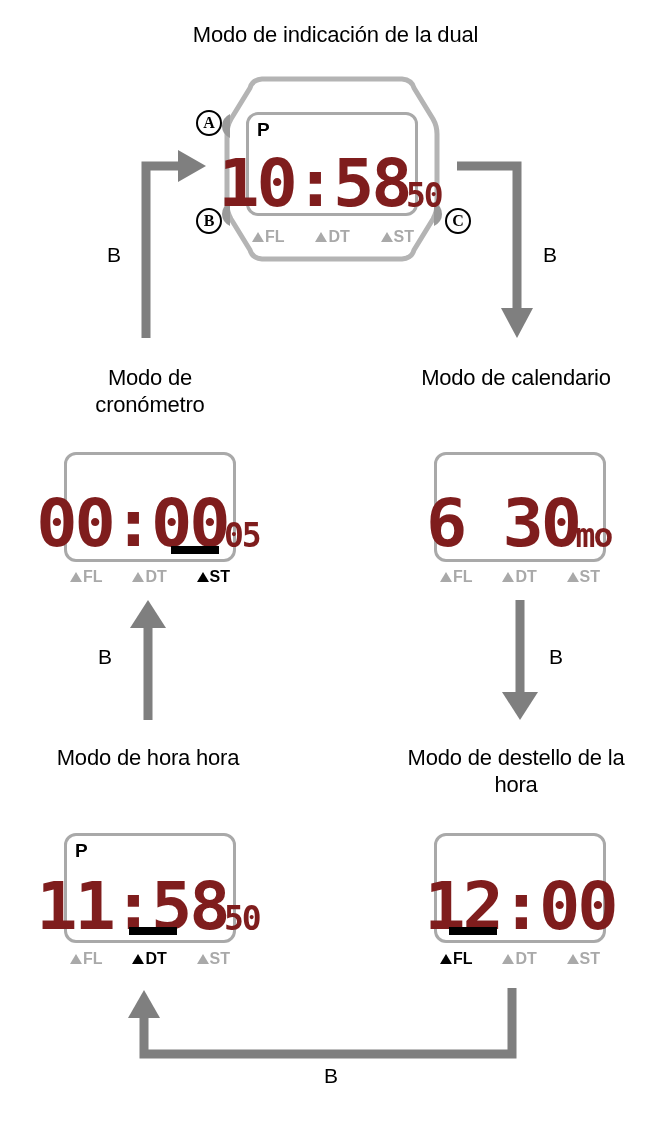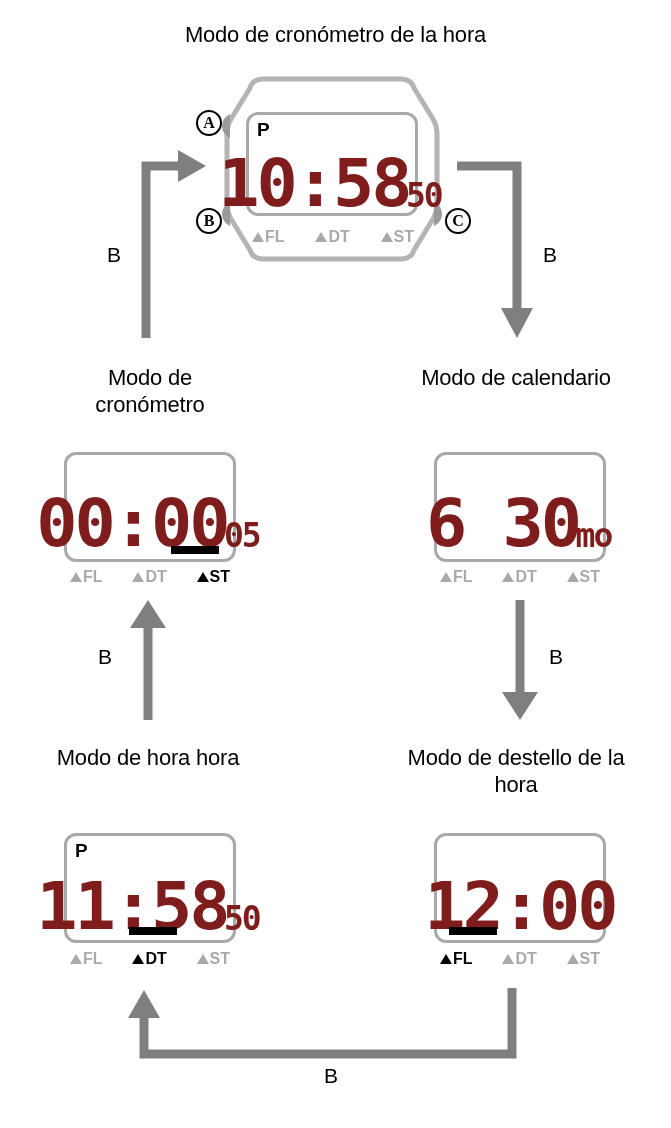--- a/index.html
+++ b/index.html
@@ -125,21 +125,21 @@
   }
 
   
   .arrow { position: absolute; }
   .arrow svg { display: block; overflow: visible; }
 </style>
 </head>
 <body>
 
 <div class="title" style="left:0; top:22px; width:671px;">
-  <span>Modo de cronómetro de la hora</span>
+  <span>Modo de indicación de la dual</span>
 </div>
 
 <div id="watch-case">
   <svg width="232" height="190" viewBox="0 0 232 190">
 
     <path d="M 34 14 Q 36 6 46 5 L 186 5 Q 196 6 198 14 L 217 45
              Q 221 52 221 60 L 221 130 Q 221 138 217 145 L 198 176
              Q 196 184 186 185 L 46 185 Q 36 184 34 176 L 15 145
              Q 11 138 11 130 L 11 60 Q 11 52 15 45 Z" fill="none" stroke="#b4b4b4" stroke-width="5" stroke-linejoin="round"></path>
 

